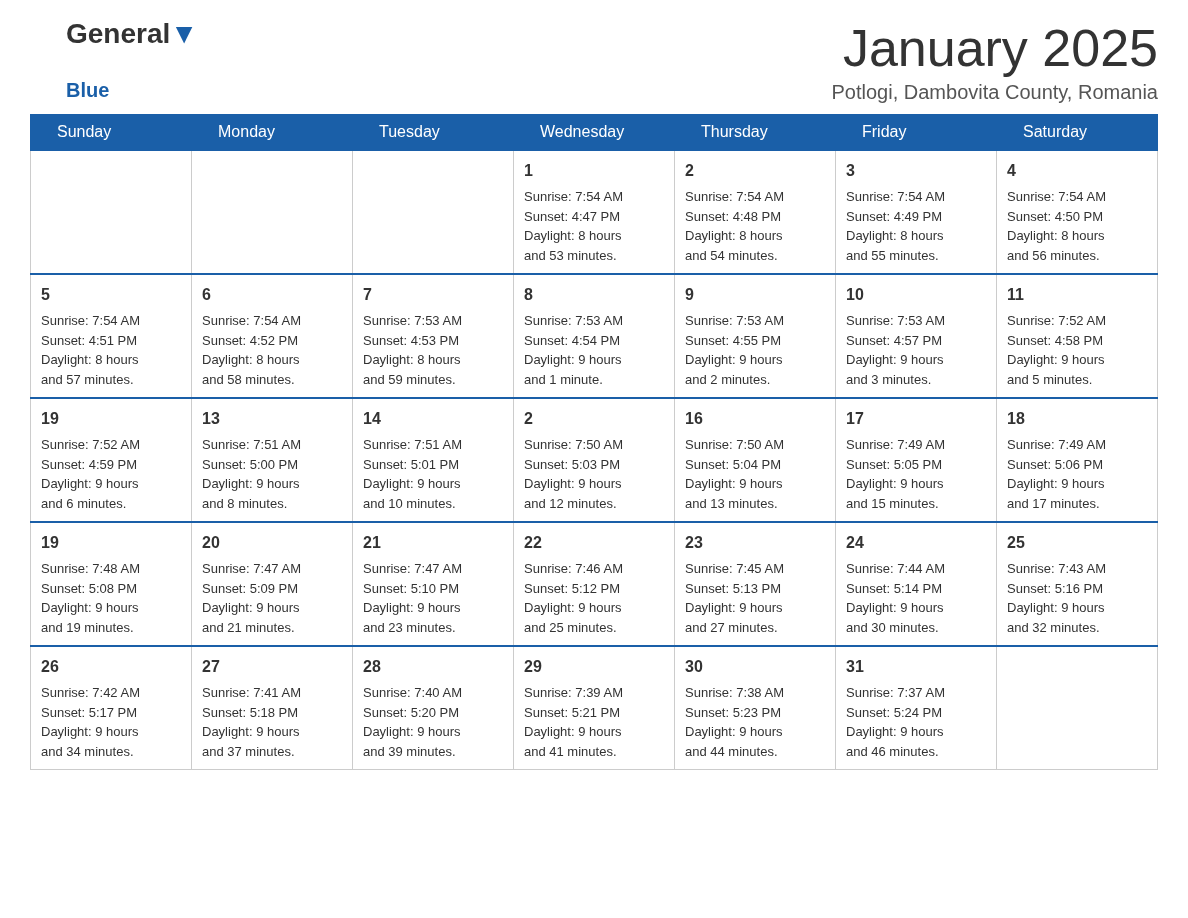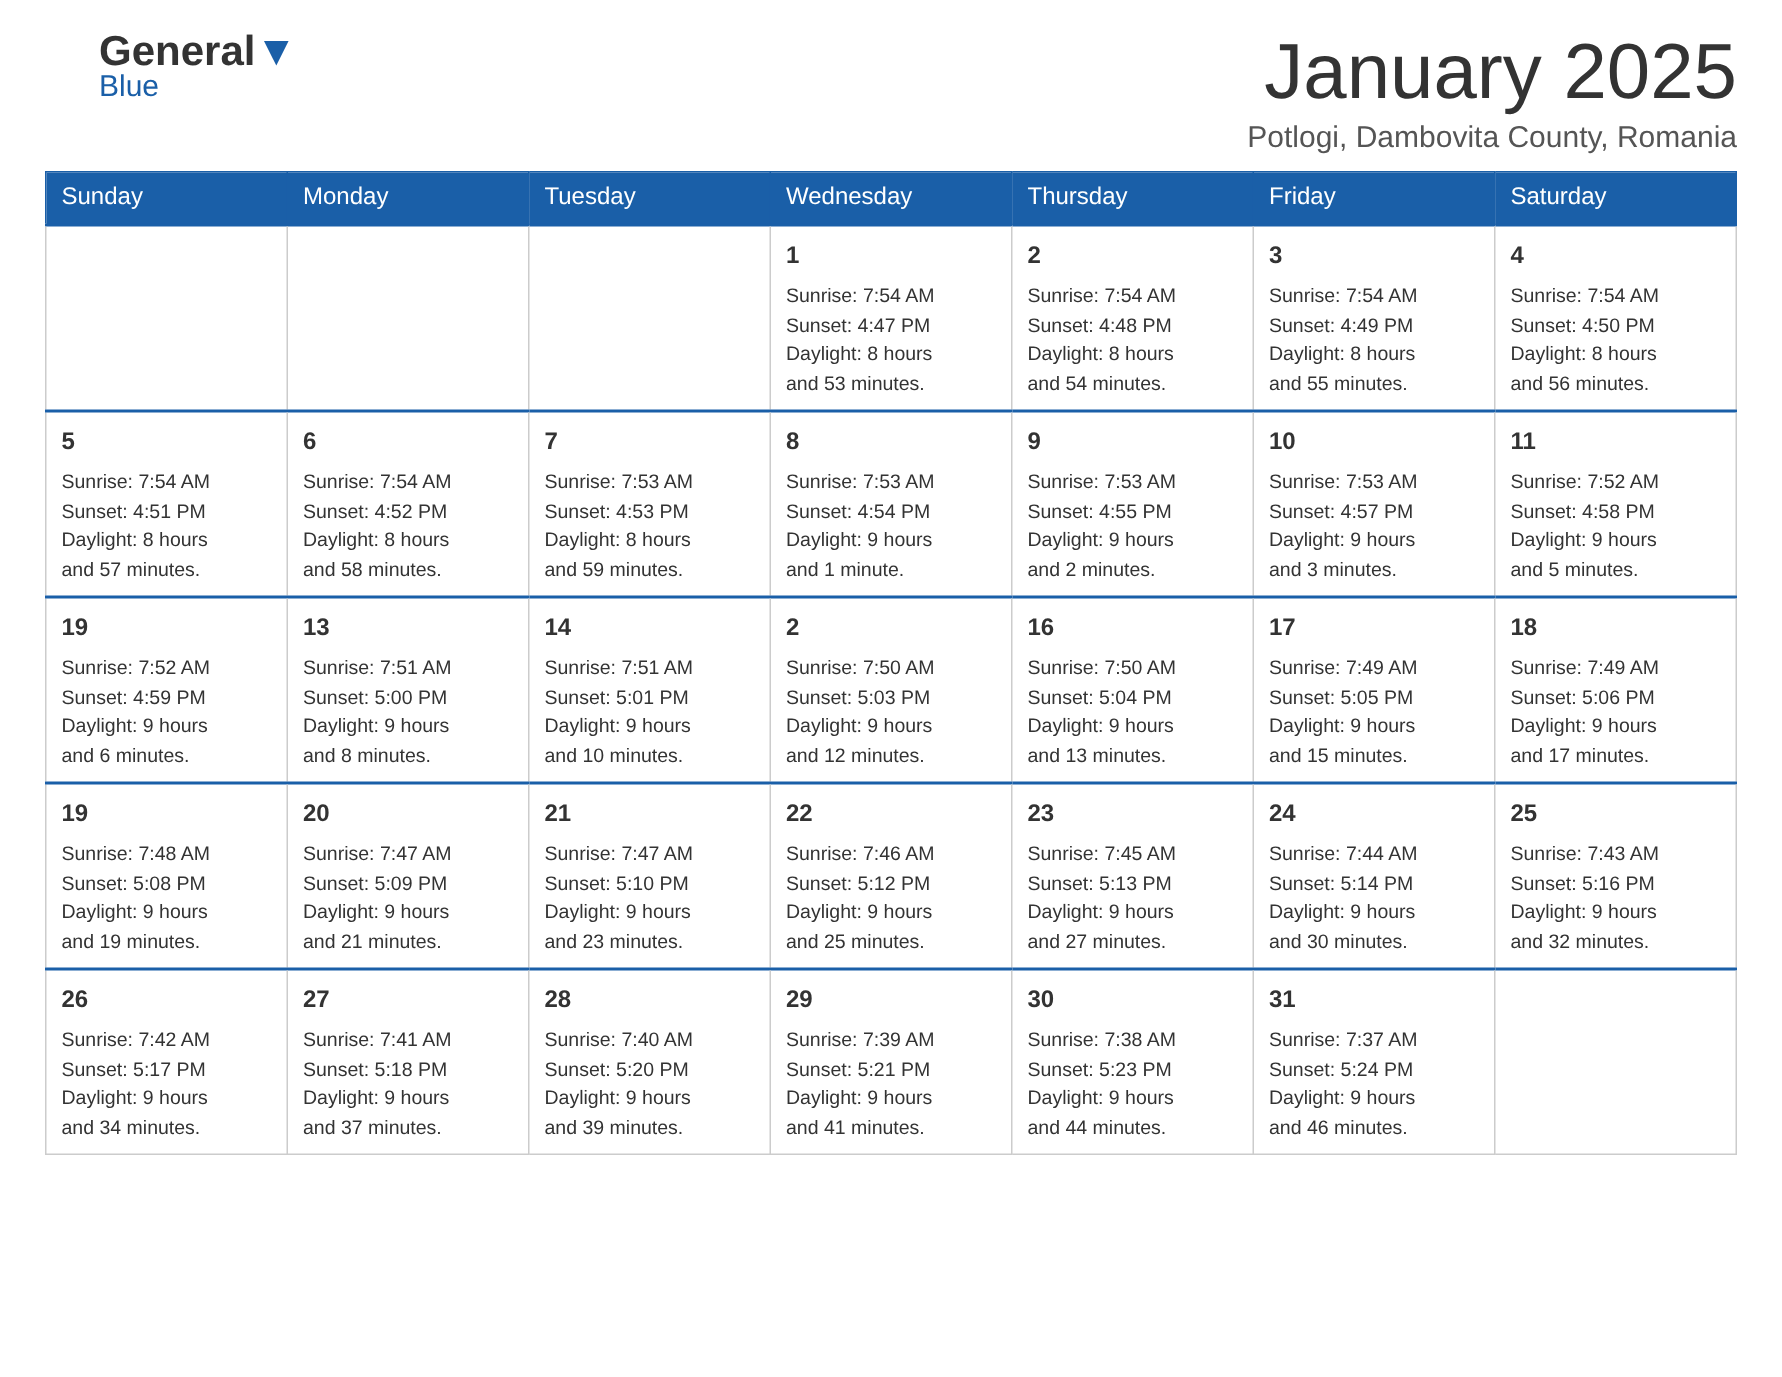--- a/index.html
+++ b/index.html
@@ -27,24 +27,25 @@
       font-weight: bold;
       color: #333;
       line-height: 1;
       margin-left: 36px;
     }
     .logo-general span {
       color: #1a5fa8;
     }
     .logo-blue {
       font-size: 20px;
-      font-weight: normal;
+      font-weight: bold;
       color: #1a5fa8;
       margin-left: 36px;
       line-height: 1;
+      margin-top: 32px;
     }
     .title-block {
       text-align: right;
     }
     .calendar-title {
       font-size: 52px;
       font-weight: normal;
       color: #333;
       line-height: 1.1;
     }
@@ -56,21 +57,21 @@
     .calendar {
       width: 100%;
       border-collapse: collapse;
       margin-top: 10px;
     }
     .calendar thead tr th {
       background-color: #1a5fa8;
       color: #fff;
       font-size: 16px;
       font-weight: normal;
-      padding: 8px 10px;
+      padding: 8px 26px;
       text-align: left;
       border: 1px solid #1a5fa8;
     }
     .calendar tbody tr td {
       vertical-align: top;
       padding: 8px 10px;
       border: 1px solid #ccc;
       border-top: 2px solid #1a5fa8;
       font-size: 13px;
       line-height: 1.5;

